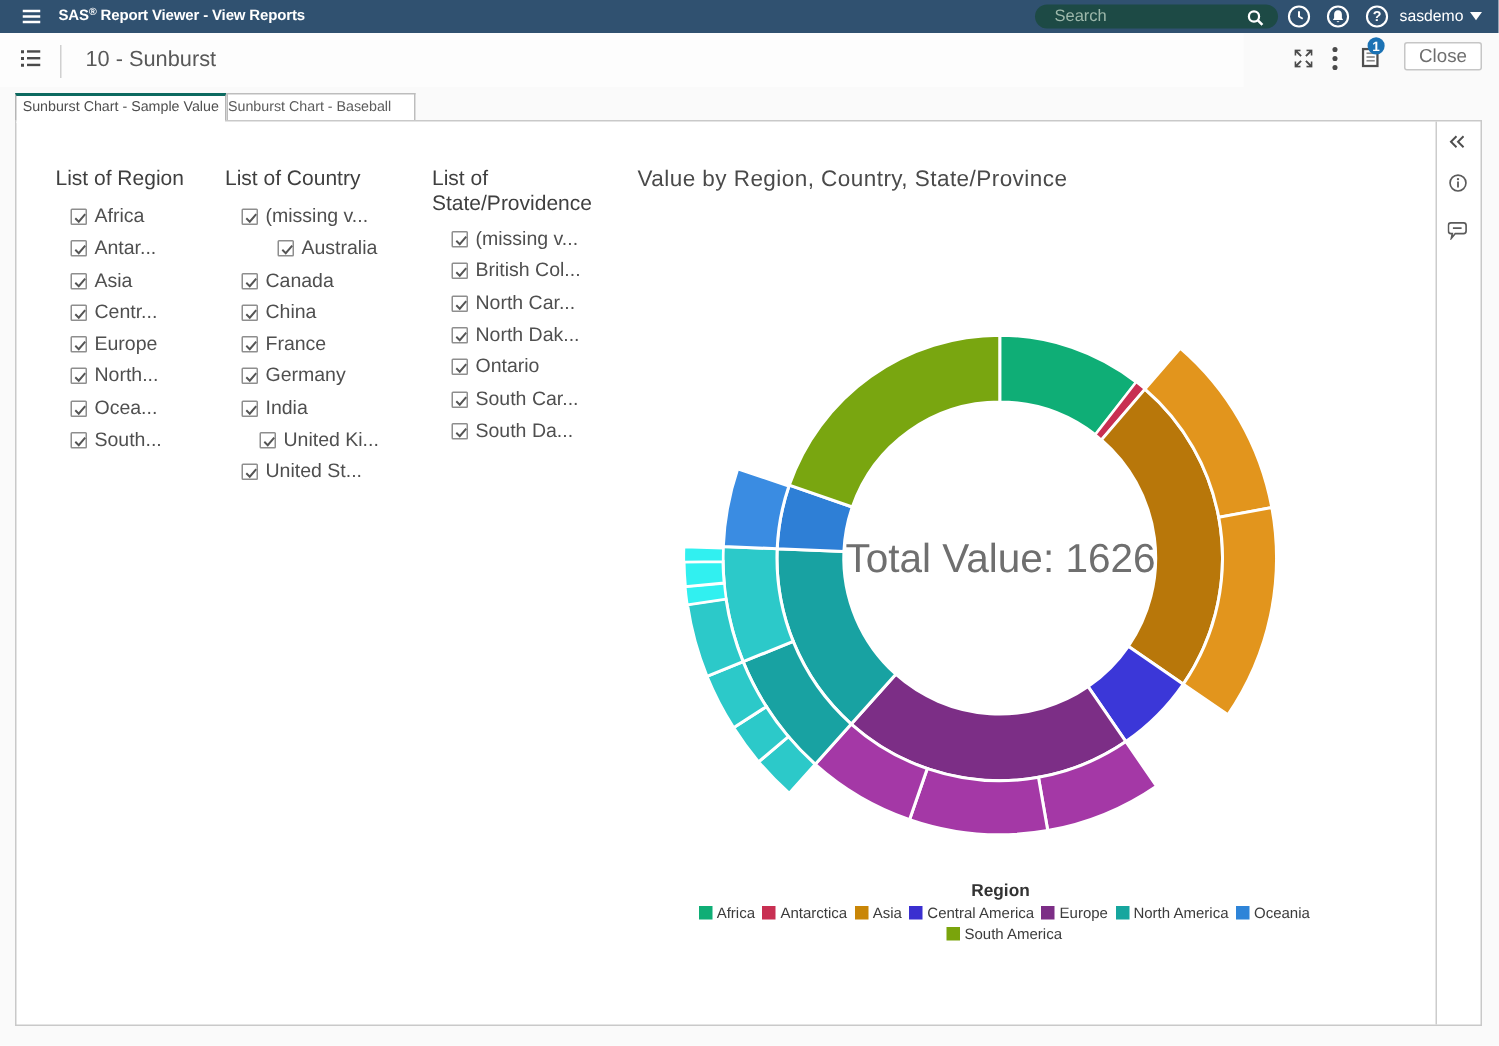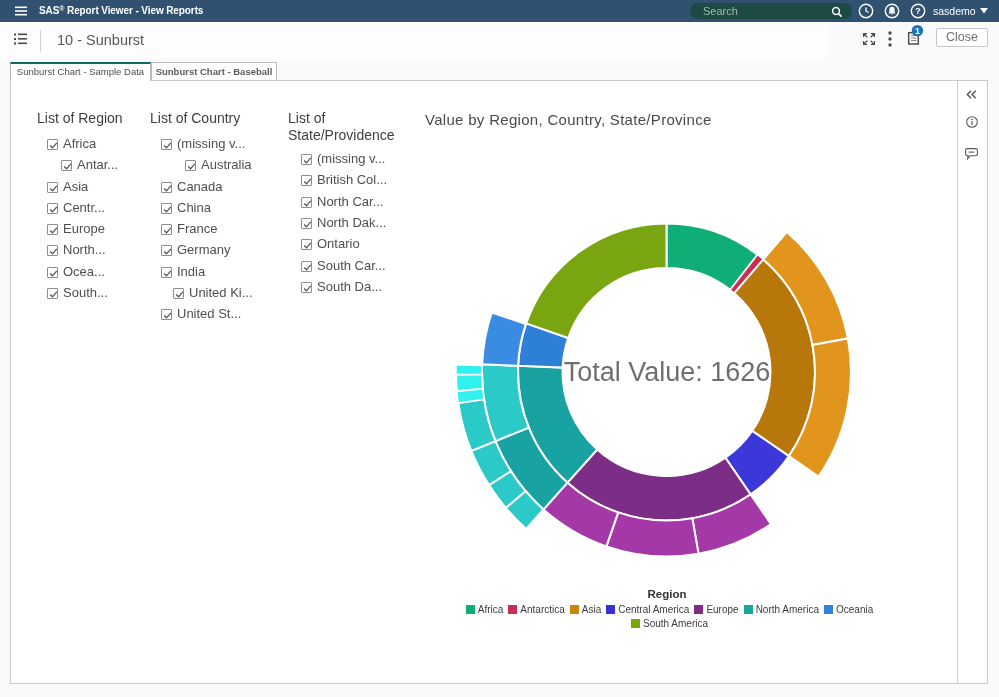--- a/index.html
+++ b/index.html
@@ -86,22 +86,22 @@
         <line x1="5" y1="14" x2="10.5" y2="14"></line>
         <line x1="5" y1="16.5" x2="10.5" y2="16.5"></line>
       </g>
       <circle cx="11.4" cy="6.6" r="5.7" fill="#1b72b4"></circle>
       <text x="11.4" y="9.8" text-anchor="middle" font-size="9" font-weight="bold" fill="#fff" font-family="Liberation Sans">1</text>
     </svg>
   <div class="abs" style="left:936px;top:6px;width:52px;height:19px;border:1px solid #c6c6c6;border-radius:2px;background:#fff;text-align:center;font-size:12.5px;color:#6e6e6e;line-height:17px;">Close</div>
 </div>
 
 <div id="tabs">
-  <div class="abs" style="left:10px;top:4px;width:141px;height:19px;background:#fff;border:1px solid #b5b5b5;border-top:2px solid #0c6a60;border-bottom:none;font-size:9.5px;color:#4f4f4f;text-align:center;line-height:16px;">Sunburst Chart - Sample Data</div>
-  <div class="abs" style="left:151px;top:4px;width:126px;height:19px;background:#fff;border:1px solid #bdbdbd;border-bottom:none;font-size:9.5px;color:#5c5c5c;text-align:center;line-height:17px;font-weight:bold;">Sunburst Chart - Baseball</div>
+  <div class="abs" style="left:10px;top:4px;width:141px;height:19px;background:#fff;border:1px solid #b5b5b5;border-top:2px solid #0c6a60;border-bottom:none;font-size:9.5px;color:#4f4f4f;text-align:center;line-height:16px;">Sunburst Chart - Sample Value</div>
+  <div class="abs" style="left:151px;top:4px;width:126px;height:19px;background:#fff;border:1px solid #bdbdbd;border-bottom:none;font-size:9.5px;color:#5c5c5c;line-height:17px;">Sunburst Chart - Baseball</div>
 </div>
 
 <div id="panel"></div>
 <div class="abs" style="left:11px;top:80px;width:139px;height:2px;background:#fff;"></div>
 
 <div class="abs" style="left:957px;top:81px;width:1px;height:602px;background:#cccccc;"></div>
 <svg class="abs" style="left:966px;top:90px" width="11" height="9" viewBox="0 0 11 9">
     <g fill="none" stroke="#4f4f4f" stroke-width="1.3">
       <path d="M5 0.8 L1.3 4.5 L5 8.2"></path>
       <path d="M9.7 0.8 L6 4.5 L9.7 8.2"></path>
@@ -118,21 +118,21 @@
   </svg>
 
 <div class="hdr" style="left:37px;top:110px;">List of Region</div>
 <div class="hdr" style="left:150px;top:110px;">List of Country</div>
 <div class="hdr" style="left:288px;top:110px;">List of<br>State/Providence</div>
 <div class="hdr" style="left:425px;top:111px;font-size:15px;letter-spacing:0.3px;color:#4a4a4a;">Value by Region, Country, State/Province</div>
 
 <div class="item" style="left:47px;top:136px;"><span class="cb"><svg width="11" height="11" viewBox="0 0 11 11">
         <path d="M2.2 5.5 L4.5 7.8 L8.8 2.8" fill="none" stroke="#555" stroke-width="1.3"></path>
       </svg></span>Africa</div>
-<div class="item" style="left:61px;top:157px;"><span class="cb"><svg width="11" height="11" viewBox="0 0 11 11">
+<div class="item" style="left:47px;top:157px;"><span class="cb"><svg width="11" height="11" viewBox="0 0 11 11">
         <path d="M2.2 5.5 L4.5 7.8 L8.8 2.8" fill="none" stroke="#555" stroke-width="1.3"></path>
       </svg></span>Antar...</div>
 <div class="item" style="left:47px;top:179px;"><span class="cb"><svg width="11" height="11" viewBox="0 0 11 11">
         <path d="M2.2 5.5 L4.5 7.8 L8.8 2.8" fill="none" stroke="#555" stroke-width="1.3"></path>
       </svg></span>Asia</div>
 <div class="item" style="left:47px;top:200px;"><span class="cb"><svg width="11" height="11" viewBox="0 0 11 11">
         <path d="M2.2 5.5 L4.5 7.8 L8.8 2.8" fill="none" stroke="#555" stroke-width="1.3"></path>
       </svg></span>Centr...</div>
 <div class="item" style="left:47px;top:221px;"><span class="cb"><svg width="11" height="11" viewBox="0 0 11 11">
         <path d="M2.2 5.5 L4.5 7.8 L8.8 2.8" fill="none" stroke="#555" stroke-width="1.3"></path>

